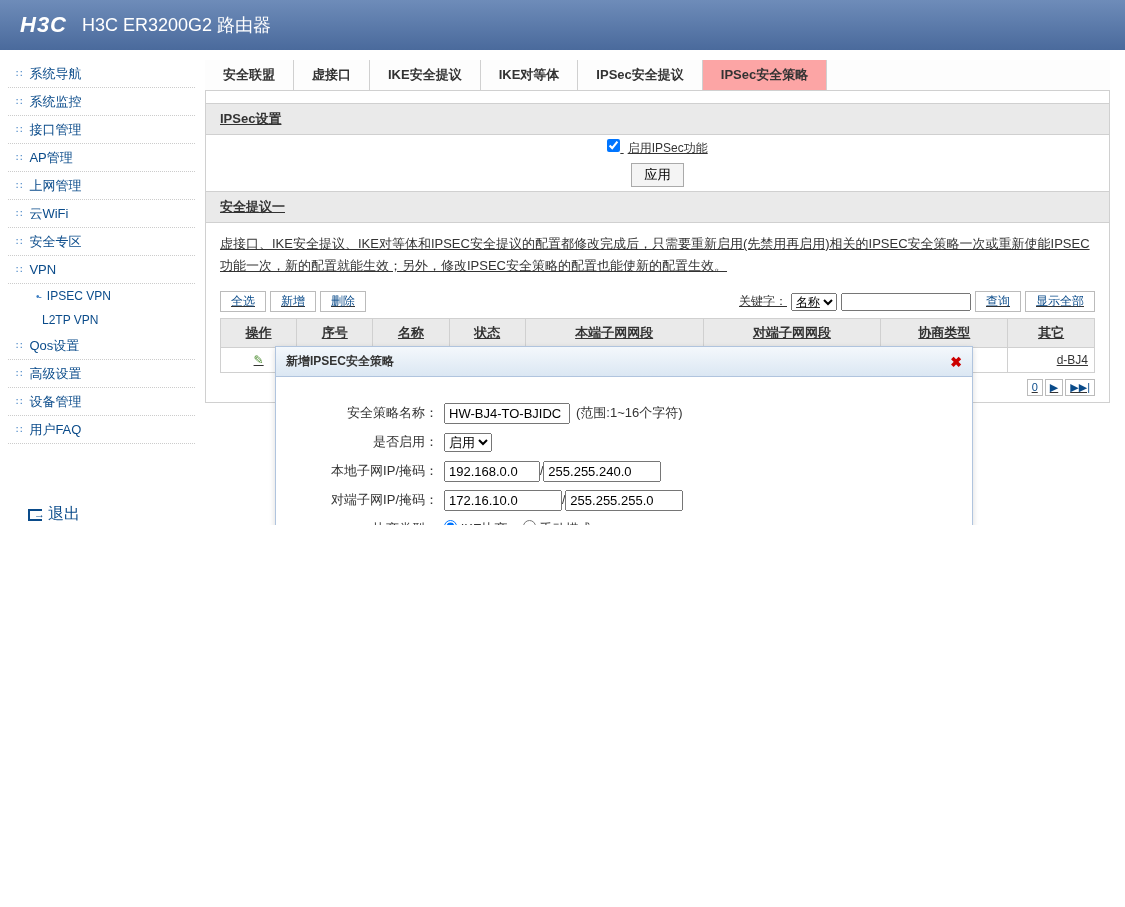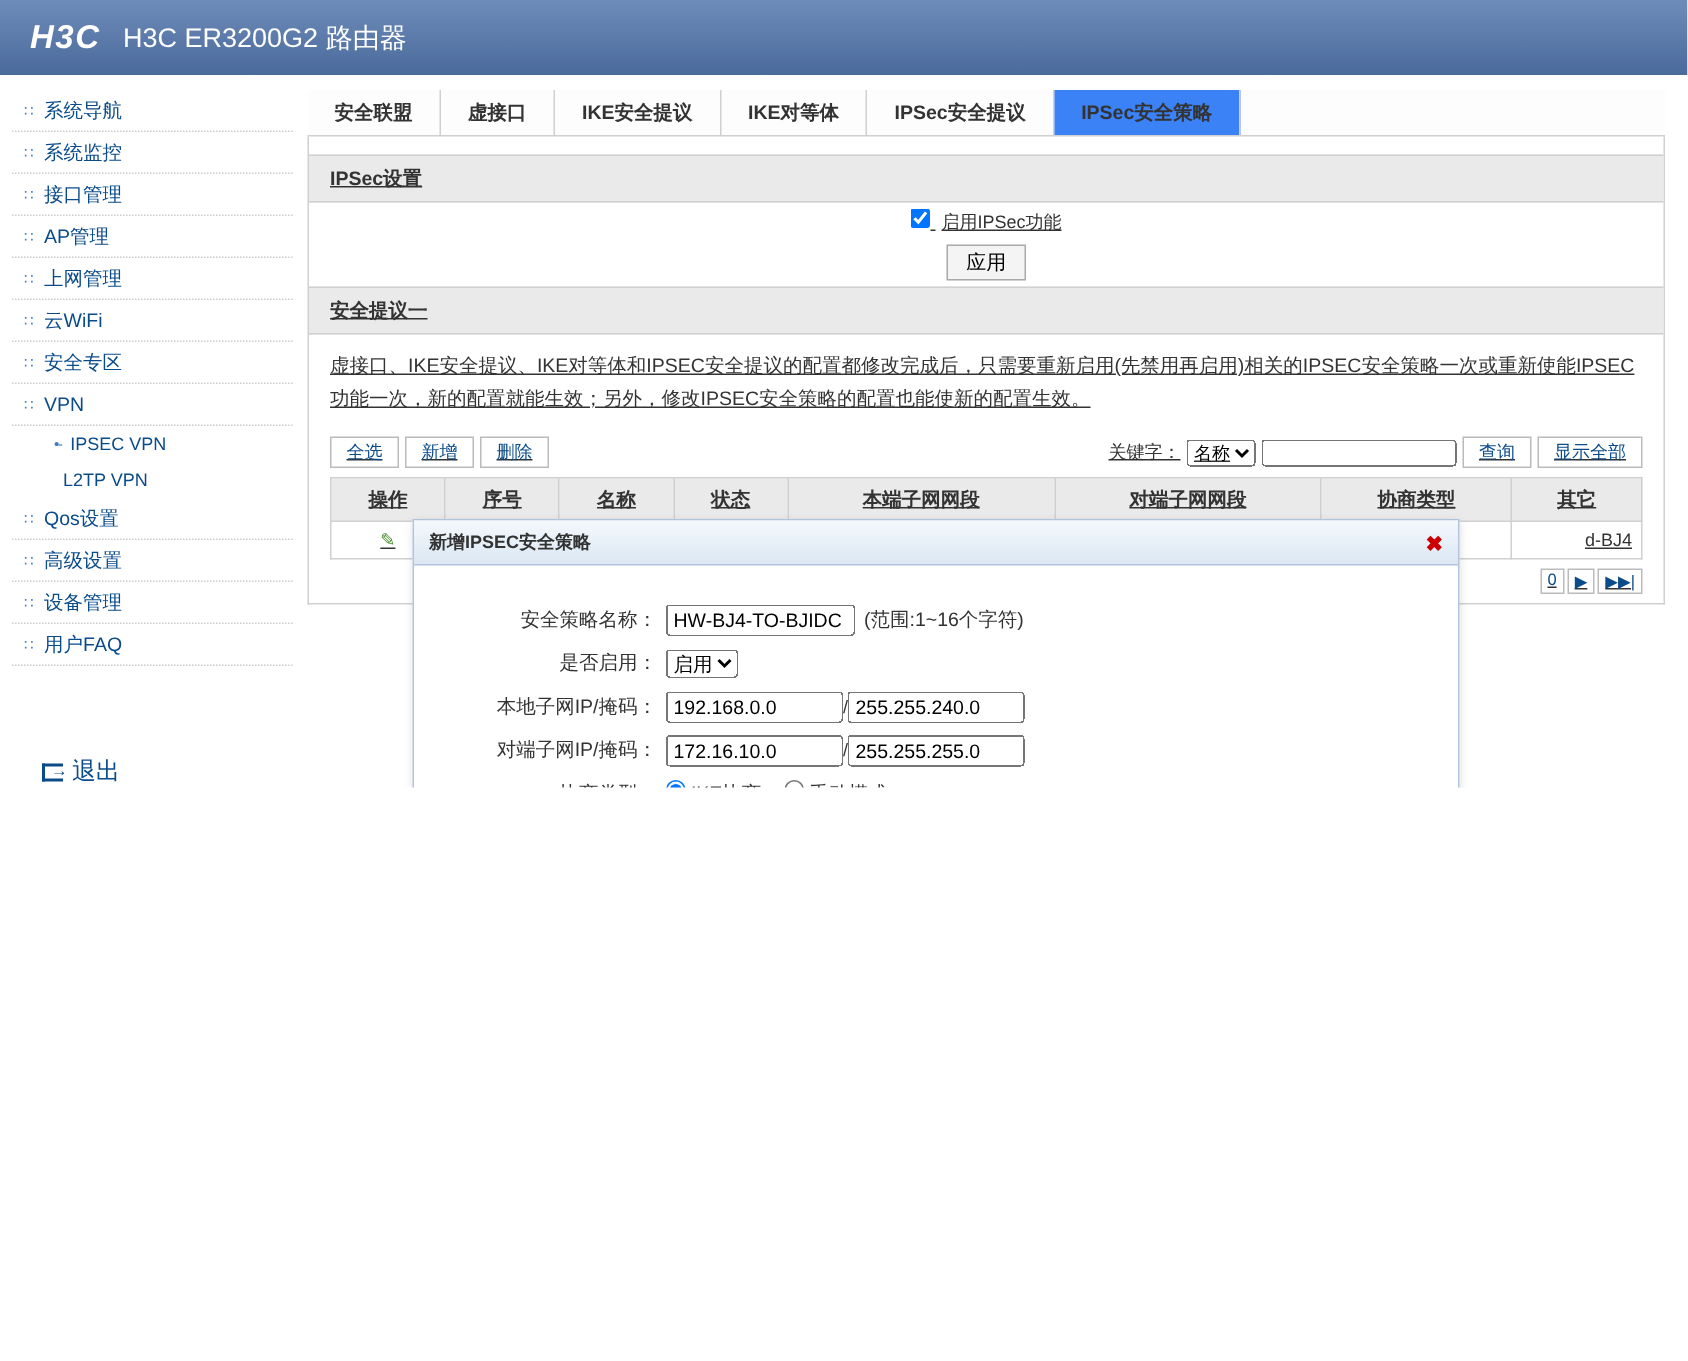--- a/index.html
+++ b/index.html
@@ -12,21 +12,21 @@
 .nav-item { display: flex; align-items: center; height: 28px; padding-left: 8px; color: #0a4b8a; cursor: pointer; border-bottom: 1px dotted #ccc; font-size: 13px; }
 .nav-item .dots { color: #3b7dc2; margin-right: 8px; font-size: 10px; letter-spacing: -1px; }
 .nav-item.sub { padding-left: 28px; border-bottom: none; height: 24px; font-size: 12px; }
 .nav-item.sub .dots { margin-right: 6px; }
 .logout { display: flex; align-items: center; margin: 60px 0 0 20px; color: #0a4b8a; font-size: 16px; cursor: pointer; }
 .logout-icon { display: inline-block; width: 14px; height: 12px; border: 2px solid #0a4b8a; border-right: none; margin-right: 6px; position: relative; }
 .logout-icon::after { content: "→"; position: absolute; left: 4px; top: -3px; font-size: 11px; color: #0a4b8a; }
 .main { flex: 1; padding: 10px 15px 0 10px; position: relative; }
 .tabs { display: flex; border-bottom: 1px solid #d0d0d0; background: #fdfdfd; }
 .tab { padding: 6px 18px; border-right: 1px solid #d0d0d0; color: #333; cursor: pointer; font-size: 13px; font-weight: bold; }
-.tab.active { background: #3b82f6; }
+.tab.active { background: #fca5a5; }
 .panel { border: 1px solid #d0d0d0; border-top: none; padding: 12px 0 0 0; text-decoration: underline; }
 .section-head { background: #eaeaea; padding: 6px 14px; font-weight: bold; font-size: 13px; border-top: 1px solid #d0d0d0; border-bottom: 1px solid #d0d0d0; }
 .enable-row { text-align: center; padding: 4px 0; }
 .enable-row label { margin-left: 4px; }
 .apply-btn { display: inline-block; margin-top: 6px; padding: 2px 12px; border: 1px solid #aaa; background: #f4f4f4; cursor: pointer; }
 .desc { padding: 10px 14px; line-height: 1.7; font-size: 13px; }
 .toolbar { display: flex; align-items: center; padding: 4px 14px 6px; gap: 4px; }
 .lnk { border: 1px solid #bbb; padding: 1px 10px; color: #0a4b8a; cursor: pointer; background: #fff; font-size: 12px; }
 .kw { display: flex; align-items: center; margin-left: auto; gap: 4px; }
 .kw select, .kw input { font-size: 12px; }
@@ -199,21 +199,21 @@
             <span class="flabel">安全策略名称：</span>
           <input type="text" style="width: 126px;" value="HW-BJ4-TO-BJIDC">
           <span class="hint">(范围:1~16个字符)</span>
         </div>
         <div class="frow">
             <span class="flabel">是否启用：</span>
           <select><option>启用</option></select>
         </div>
         <div class="frow">
             <span class="flabel">本地子网IP/掩码：</span>
-          <input type="text" style="width: 118px;" value="192.168.0.0">
+          <input type="text" style="width: 96px;" value="192.168.0.0">
             <span>/</span>
           <input type="text" style="width: 118px;" value="255.255.240.0">
         </div>
         <div class="frow">
             <span class="flabel">对端子网IP/掩码：</span>
           <input type="text" style="width: 118px;" value="172.16.10.0">
             <span>/</span>
           <input type="text" style="width: 118px;" value="255.255.255.0">
         </div>
         <div class="frow">

